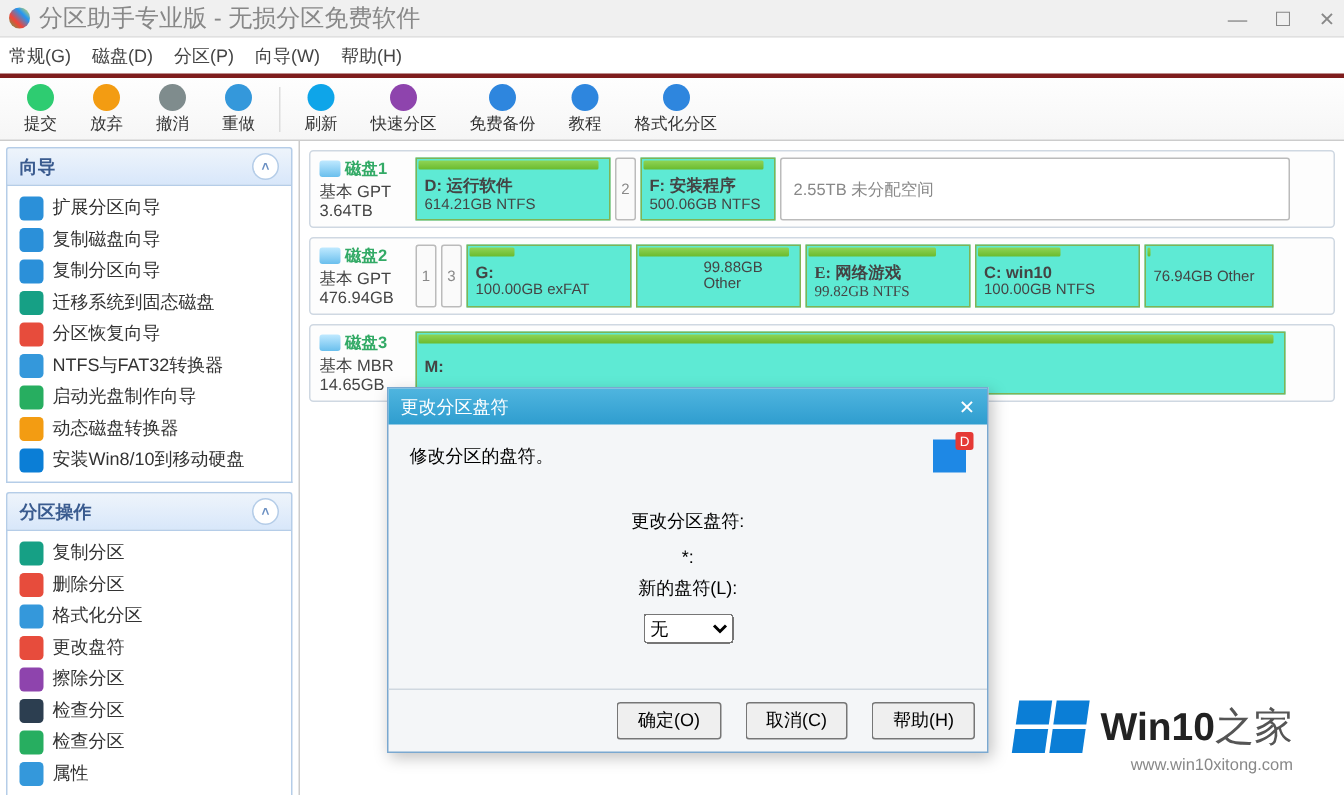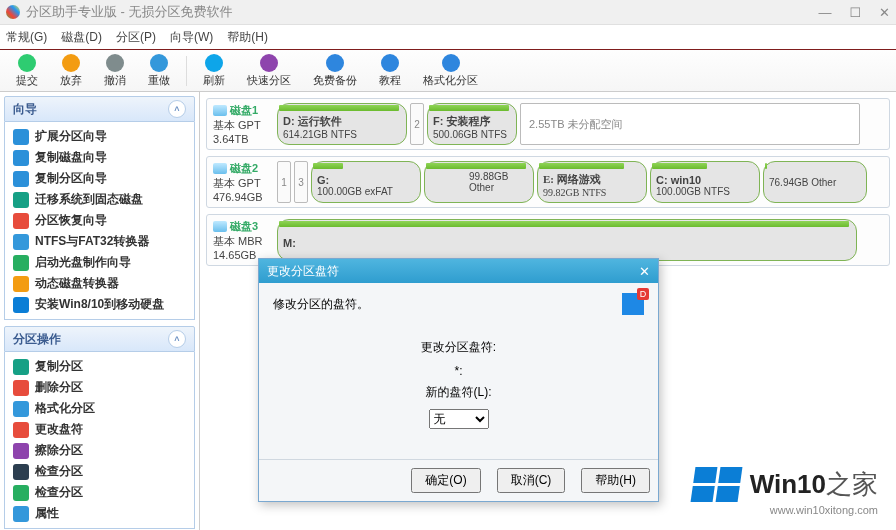--- a/index.html
+++ b/index.html
@@ -1,72 +1,72 @@
 <!DOCTYPE html>
 <html><head>
 <meta charset="utf-8">
 <style>
 * { margin: 0; padding: 0; box-sizing: border-box; }
 body { font-family: "Microsoft YaHei", sans-serif; font-size: 12px; background: #fff; width: 896px; height: 530px; position: relative; overflow: hidden; }
 
 
 .titlebar { height: 25px; background: #f0f0f0; display: flex; align-items: center; padding: 0 6px; border-bottom: 1px solid #e0e0e0; }
 .titlebar .app-icon { width: 14px; height: 14px; border-radius: 50%; background: linear-gradient(45deg,#4caf50,#f44336,#2196f3,#ffeb3b); margin-right: 6px; }
-.titlebar .title-text { color: #888; font-size: 13px; }
+.titlebar .title-text { color: #888; font-size: 16px; }
 .titlebar .win-controls { margin-left: auto; display: flex; gap: 18px; color: #888; font-size: 13px; }
 .titlebar .win-controls span { cursor: pointer; }
 
 
-.menubar { height: 22px; display: flex; align-items: center; padding: 12px 6px; gap: 14px; color: #444; border-bottom: 1px solid #7f1d1d; }
+.menubar { height: 22px; display: flex; align-items: center; padding: 12px 6px; gap: 14px; color: #444; border-bottom: 3px solid #7f1d1d; }
 .menubar span { cursor: pointer; }
 
 
 .toolbar { height: 42px; background: linear-gradient(#fefefe,#f6f6f6); border-bottom: 1px solid #ccc; display: flex; align-items: center; padding: 0 6px; gap: 2px; }
 .tool-btn { display: flex; flex-direction: column; align-items: center; justify-content: center; padding: 2px 10px; cursor: pointer; font-size: 11px; color: #333; }
 .tool-btn .ico { width: 18px; height: 18px; border-radius: 50%; margin-bottom: 1px; }
 .sep { width: 1px; height: 30px; background: #ddd; margin: 0 4px; }
 
 
 .main { display: flex; height: 441px; }
 .sidebar { width: 200px; border-right: 1px solid #ccc; background: #fff; overflow: hidden; }
 .panel-header { background: linear-gradient(#eef4fb,#d8e7fa); border: 1px solid #b5cde8; border-radius: 2px 2px 0 0; height: 26px; display: flex; align-items: center; padding: 0 8px; font-weight: bold; color: #3a5b8f; margin: 4px 4px 0 4px; }
 .panel-header .arrows { margin-left: auto; width: 18px; height: 18px; border-radius: 50%; background: #fff; border: 1px solid #b5cde8; display: flex; align-items: center; justify-content: center; font-size: 9px; color: #6a8fc2; }
-.panel-list { border: 1px solid #b5cde8; border-top: none; margin: 0 4px 6px 4px; background: #fff; padding: 4px 0; font-weight: bold; }
+.panel-list { border: 1px solid #b5cde8; border-top: none; margin: 0 4px 6px 4px; background: #fff; padding: 4px 0; }
 .item { height: 21px; display: flex; align-items: center; padding: 0 8px; gap: 6px; cursor: pointer; color: #333; }
 .item .mi { width: 16px; height: 16px; border-radius: 3px; display: inline-block; }
 
 
 .content { flex: 1; padding: 6px; background: #fff; position: relative; }
 .disk-block { border: 1px solid #cfd8e2; border-radius: 3px; margin-bottom: 6px; padding: 4px 6px; display: flex; align-items: stretch; gap: 6px; background: #fdfdfd; }
 .disk-head { width: 58px; display: flex; flex-direction: column; justify-content: center; font-size: 11px; color: #444; }
 .disk-head .dname { font-weight: bold; color: #3a6; display: flex; align-items: center; gap: 3px; }
 .disk-head .dico { width: 14px; height: 11px; background: linear-gradient(#bfe9ff,#6abfed); border-radius: 2px; }
 .bar-row { flex: 1; display: flex; gap: 3px; align-items: stretch; }
-.part { border: 1px solid #7fb455; border-radius: 12px; padding: 2px 5px; font-size: 10px; color: #444; display: flex; flex-direction: column; justify-content: center; position: relative; min-height: 32px; background: #e5e5e5; }
+.part { border: 1px solid #7fb455; border-radius: 0; padding: 2px 5px; font-size: 10px; color: #444; display: flex; flex-direction: column; justify-content: center; position: relative; min-height: 32px; background: #5eead4; }
 .part .fill { position: absolute; left: 1px; top: 1px; height: 6px; background: linear-gradient(#8fd456,#6bbb2e); border-radius: 1px; }
 .part .pname { font-weight: bold; font-size: 11px; margin-top: 6px; }
 .slot { width: 14px; border: 1px solid #bbb; border-radius: 2px; display: flex; align-items: center; justify-content: center; font-size: 10px; color: #888; background: #fafafa; }
 .unalloc { border: 1px solid #bbb; border-radius: 2px; padding: 4px 8px; background: #fff; font-size: 11px; color: #888; display: flex; align-items: center; }
 
 
 .dialog { position: absolute; left: 258px; top: 258px; width: 401px; background: #f4f6f8; border: 1px solid #7aa8d0; box-shadow: 2px 3px 10px rgba(0,0,0,0.25); }
 .dlg-titlebar { height: 24px; background: linear-gradient(#4fb5df,#2f9dcf); color: #fff; display: flex; align-items: center; padding: 0 8px; font-size: 12px; }
 .dlg-titlebar .close { margin-left: auto; cursor: pointer; font-size: 13px; }
 .dlg-body { padding: 10px 14px; }
 .dlg-msg { display: flex; align-items: center; justify-content: space-between; margin-bottom: 24px; }
 .dlg-msg .logo { width: 22px; height: 22px; background: #1e88e5; position: relative; }
 .dlg-msg .logo::after { content:"D"; position:absolute; right:-5px; top:-5px; width:12px; height:12px; background:#e53935; color:#fff; font-size:9px; text-align:center; line-height:12px; border-radius:2px; }
 .dlg-form { text-align: center; margin-bottom: 20px; }
 .dlg-form .row { display: flex; align-items: center; justify-content: center; gap: 8px; margin: 6px 0; flex-direction: column; }
 .dlg-form select { width: 60px; height: 20px; font-size: 12px; }
 .dlg-buttons { border-top: 1px solid #d0d8e0; padding: 8px; display: flex; justify-content: flex-end; gap: 16px; }
 .dlg-buttons button { padding: 2px 12px; font-size: 12px; cursor: pointer; }
 
 
-.watermark { position: absolute; right: 18px; bottom: 14px; text-align: right; color: #222; }
+.watermark { position: absolute; right: 34px; bottom: 14px; text-align: right; color: #222; }
 .winlogo { display: inline-grid; grid-template-columns: 22px 22px; gap: 3px; transform: skewX(-8deg); margin-right: 6px; vertical-align: middle; }
 .winlogo span { width: 22px; height: 16px; background: #0b7ed6; }
 .brand { font-size: 26px; font-weight: bold; display: inline-block; vertical-align: middle; }
 .brand .light { font-weight: normal; color: #555; }
 .wmurl { font-size: 11px; color: #888; margin-top: 2px; }
 </style>
 </head>
 <body>
 
 <div class="titlebar">
@@ -257,21 +257,21 @@
           <div class="part" style="width: 110px; font-family: Liberation Serif, serif;">
             <div class="fill" style="width: 85px;"></div>
             <div class="pname">E: 网络游戏</div>
             <div>99.82GB NTFS</div>
           </div>
           <div class="part" style="width: 110px;">
             <div class="fill" style="width: 55px;"></div>
             <div class="pname">C: win10</div>
             <div>100.00GB NTFS</div>
           </div>
-          <div class="part" style="width: 104px;">
+          <div class="part" style="width: 86px;">
             <div class="fill" style="width: 2px;"></div>
             <div>76.94GB Other</div>
           </div>
         </div>
       </div>
       <div class="disk-block">
         <div class="disk-head">
           <div class="dname"><span class="dico"></span>磁盘3</div>
           <div>基本 MBR</div>
           <div>14.65GB</div>

